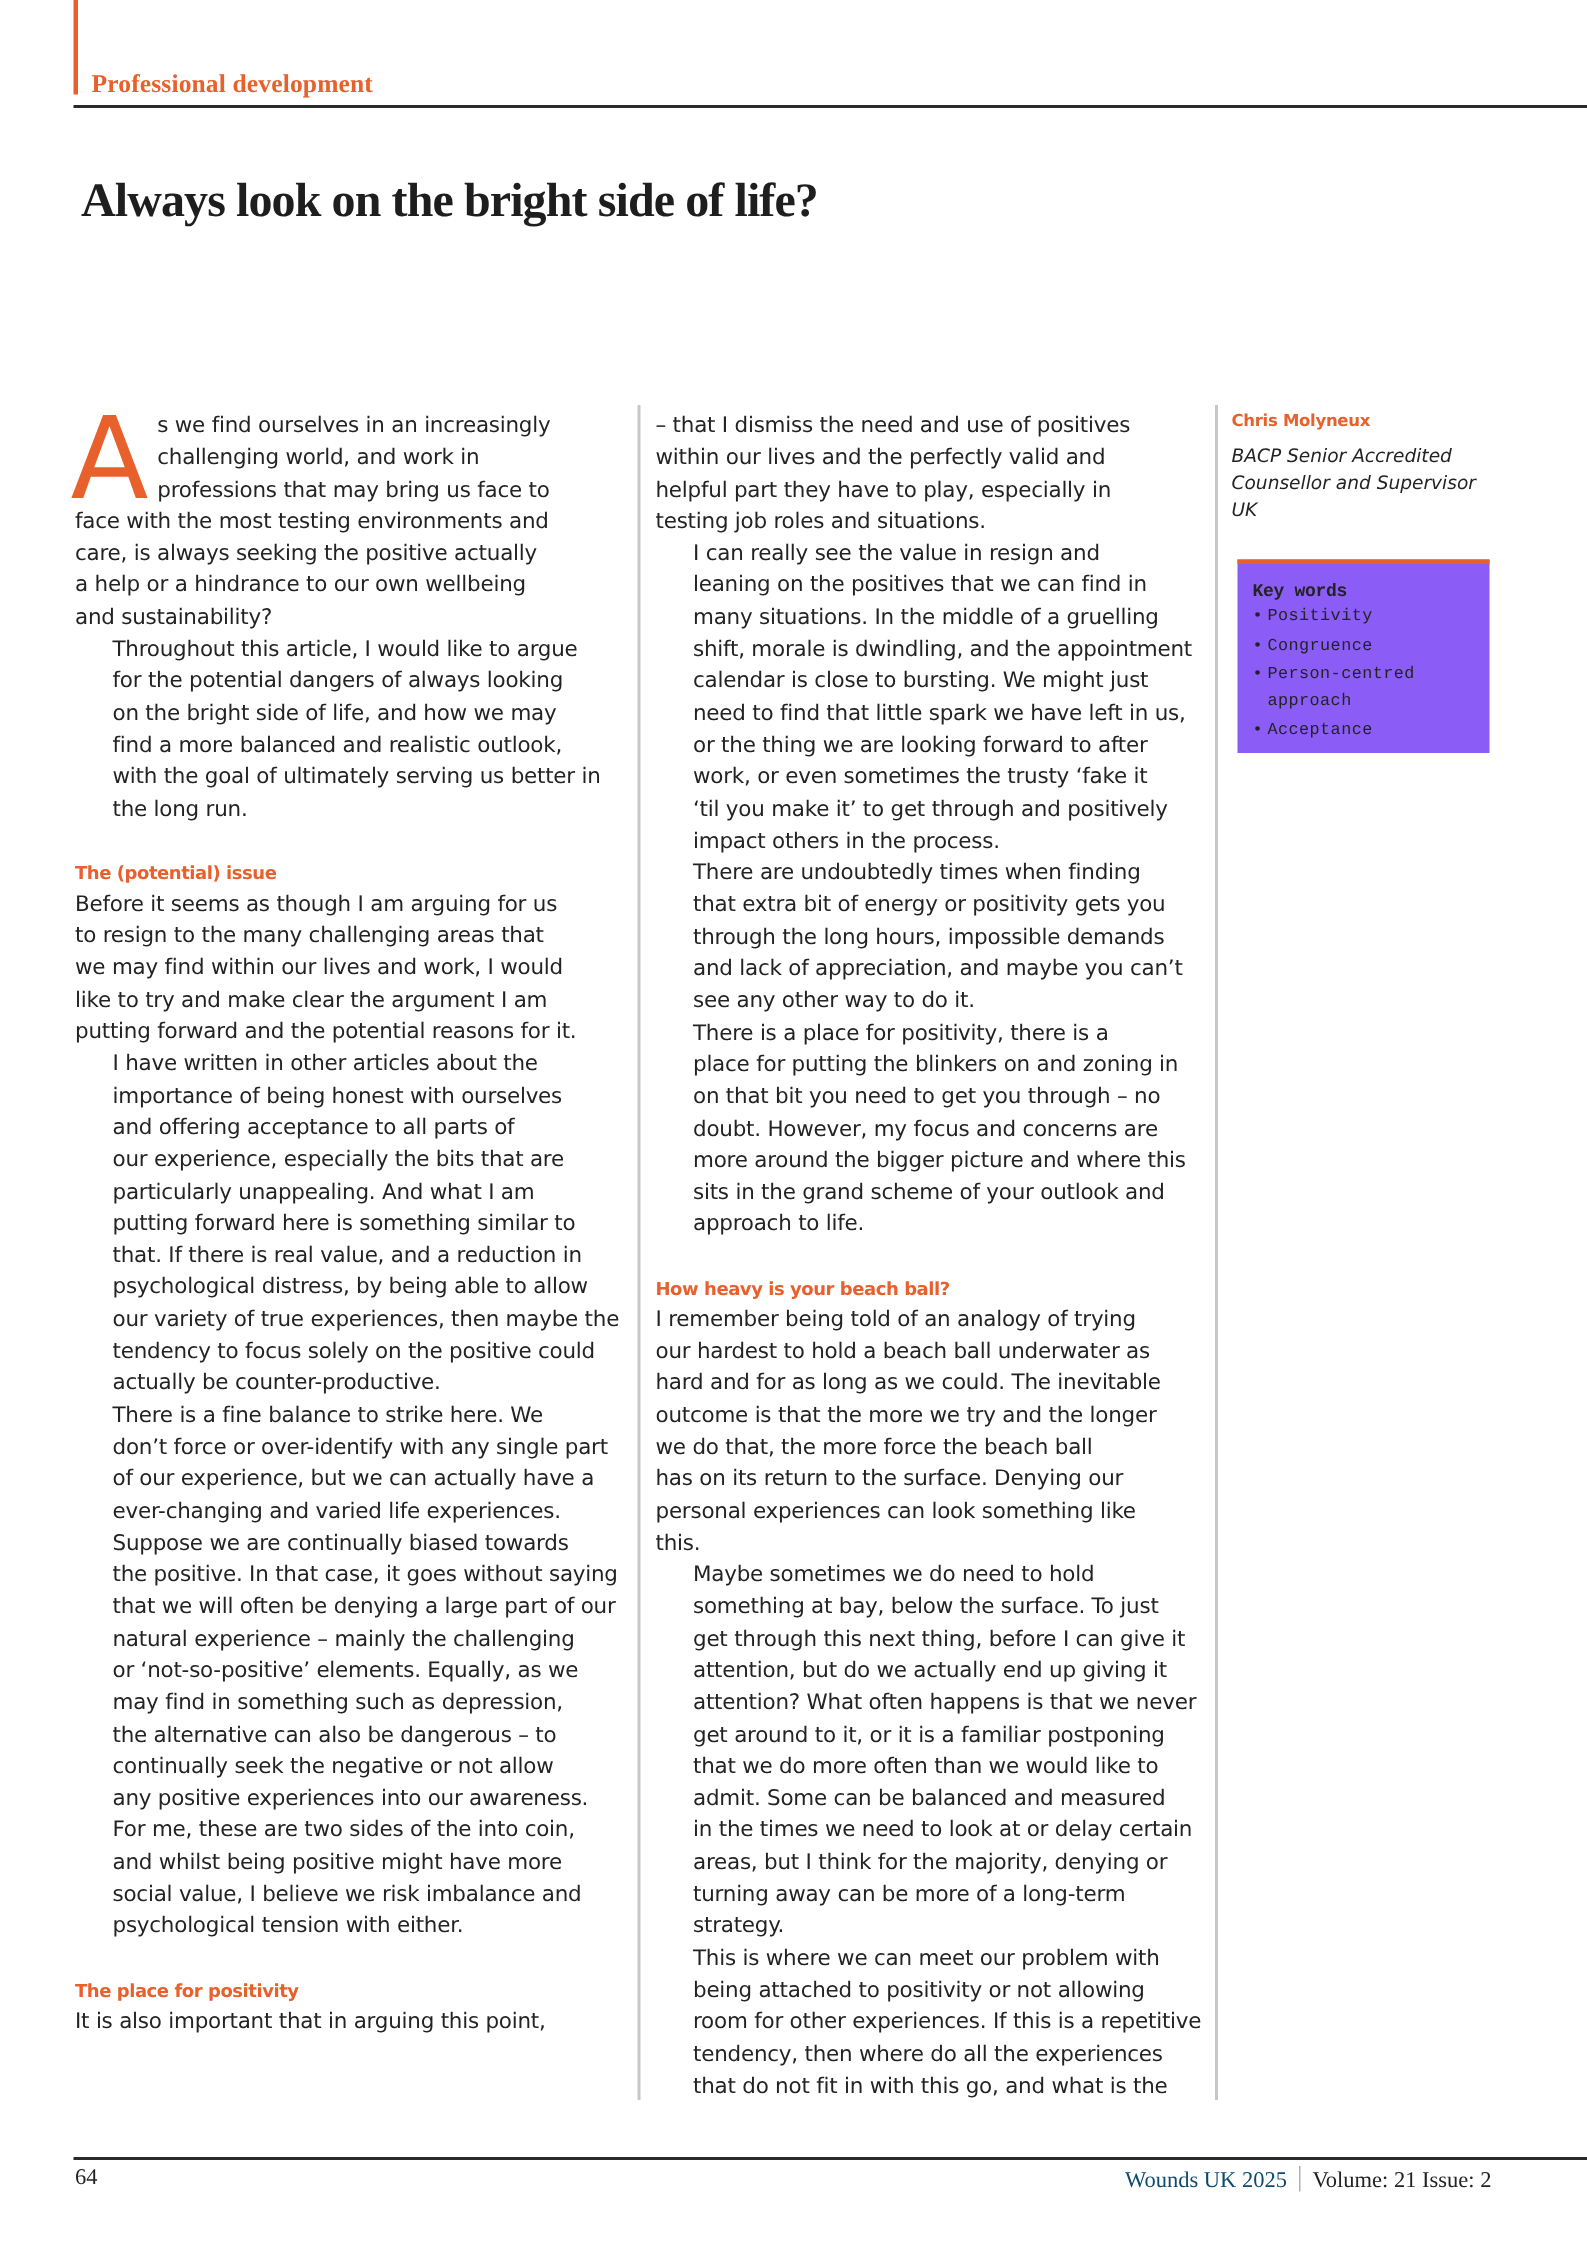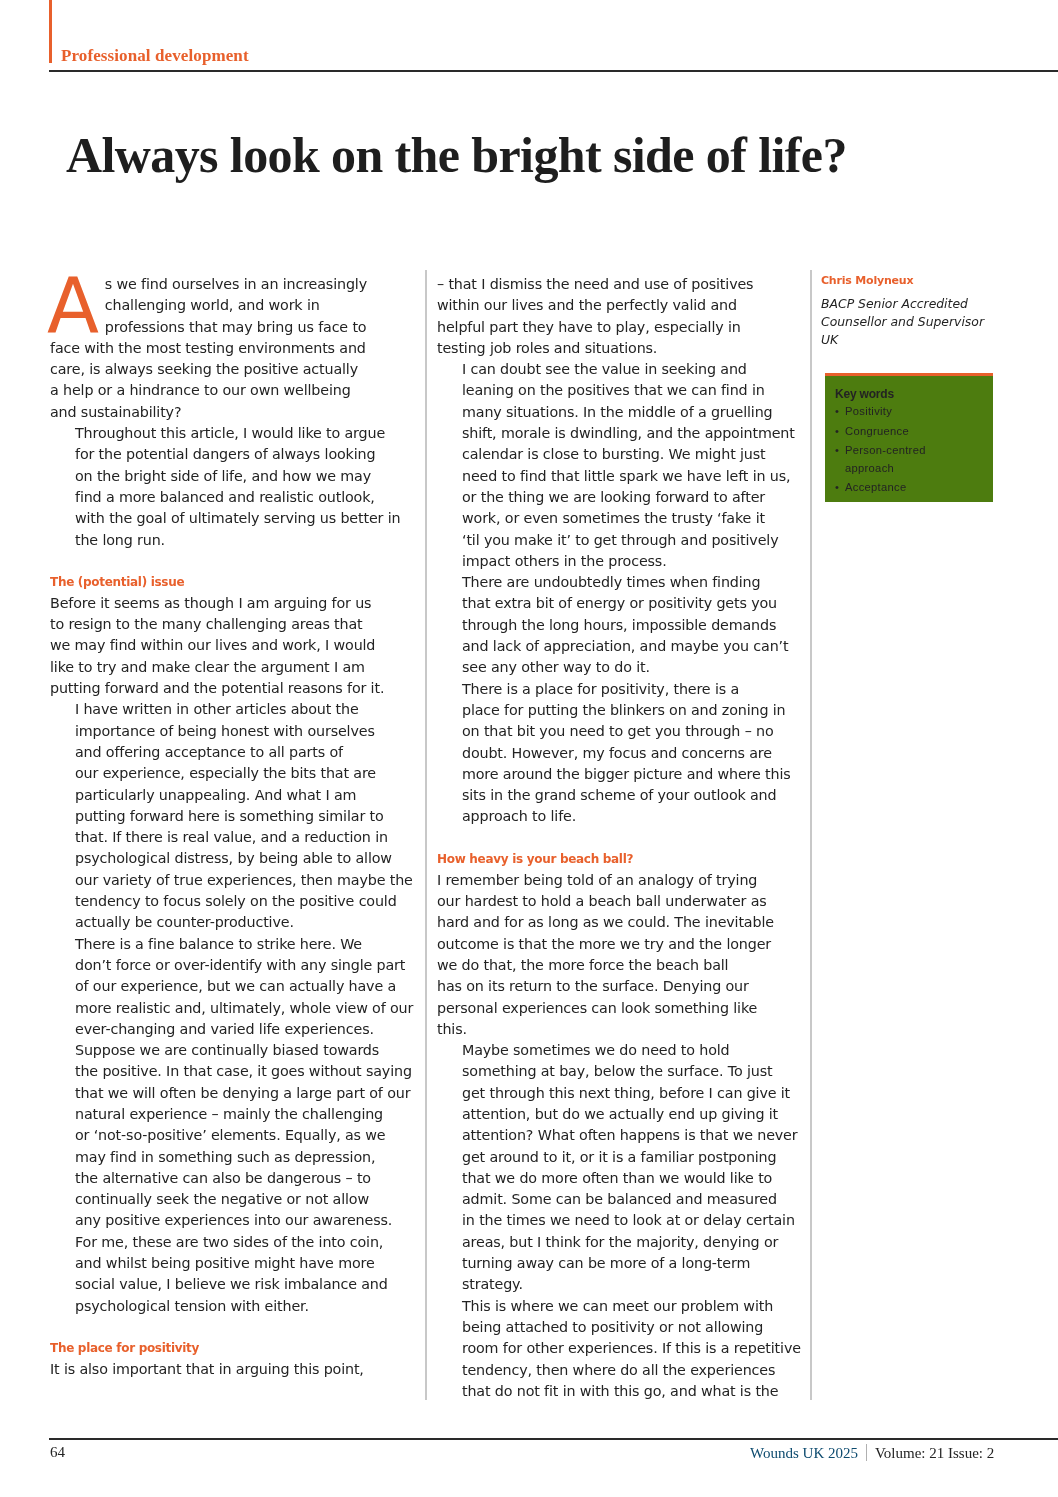--- a/index.html
+++ b/index.html
@@ -9,23 +9,23 @@
   
   .accent-bar { position: absolute; left: 49px; top: 0; width: 3px; height: 63px; background: #e8602c; }
   .section-label {
     position: absolute; left: 61px; top: 46px;
     font-family: "Liberation Serif", "DejaVu Serif", serif;
     font-weight: bold; font-size: 17px; color: #e8602c; letter-spacing: 0.1px;
   }
   .header-rule { position: absolute; left: 49px; right: 0; top: 70px; height: 2px; background: #2a2a2a; }
 
   .title {
-    position: absolute; left: 50px; top: 112px; margin: 16px;
+    position: absolute; left: 50px; top: 112px; margin: 4px;
     font-family: "Liberation Serif", "DejaVu Serif", serif;
-    font-weight: bold; font-size: 50px; color: #1e1e1e; letter-spacing: -0.6px;
+    font-weight: bold; font-size: 32px; color: #1e1e1e; letter-spacing: -0.6px;
     white-space: nowrap; line-height: 1.1; text-align: right;
   }
 
   
   .col {
     position: absolute; top: 274px;
     font-family: "DejaVu Sans", "Liberation Sans", sans-serif;
     font-size: 14.3px; line-height: 21.3px; color: #232323;
     letter-spacing: -0.15px;
   }
@@ -56,23 +56,23 @@
     font-family: "DejaVu Sans", "Liberation Sans", sans-serif;
     font-weight: bold; font-size: 11px; color: #e8602c; letter-spacing: -0.2px;
   }
   .author-role {
     position: absolute; left: 821px; top: 295px; width: 200px;
     font-family: "DejaVu Sans", "Liberation Sans", sans-serif;
     font-style: italic; font-size: 12.4px; line-height: 18px; color: #232323;
   }
   .keywords-box {
     position: absolute; left: 825px; top: 373px; width: 168px; height: 129px;
-    background: #4d7c0f; border-top: 3px solid #e8602c; box-sizing: border-box;
+    background: #8b5cf6; border-top: 3px solid #e8602c; box-sizing: border-box;
     padding: 11px 0 0 10px;
-    font-family: Liberation Sans, sans-serif; color: #232323;
+    font-family: Liberation Mono, monospace; color: #232323;
   }
   .keywords-title { font-weight: bold; font-size: 12px; margin: 0 0 2px 0; letter-spacing: -0.2px; }
   .keywords-list { list-style: none; margin: 0; padding: 0; }
   .keywords-list li {
     position: relative; padding-left: 10px; font-size: 11.2px; line-height: 17.5px;
     letter-spacing: 0.3px; margin-bottom: 2px; width: 120px;
   }
   .keywords-list li .bullet { position: absolute; left: 0; top: 0; }
 
   
@@ -141,21 +141,20 @@
         <span class="ln">that. If there is real value, and a reduction in</span>
         <span class="ln">psychological distress, by being able to allow</span>
         <span class="ln">our variety of true experiences, then maybe the</span>
         <span class="ln">tendency to focus solely on the positive could</span>
         <span class="ln">actually be counter-productive.</span>
       </p>
     <p class="indent">
         <span class="ln">There is a fine balance to strike here. We</span>
         <span class="ln">don’t force or over-identify with any single part</span>
         <span class="ln">of our experience, but we can actually have a</span>
-        <span class="ln">more realistic and, ultimately, whole view of our</span>
         <span class="ln">ever-changing and varied life experiences.</span>
       </p>
     <p class="indent">
         <span class="ln">Suppose we are continually biased towards</span>
         <span class="ln">the positive. In that case, it goes without saying</span>
         <span class="ln">that we will often be denying a large part of our</span>
         <span class="ln">natural experience – mainly the challenging</span>
         <span class="ln">or ‘not-so-positive’ elements. Equally, as we</span>
         <span class="ln">may find in something such as depression,</span>
         <span class="ln">the alternative can also be dangerous – to</span>
@@ -174,21 +173,21 @@
   </div>
 
   <div class="col col2">
     <p>
         <span class="ln">– that I dismiss the need and use of positives</span>
         <span class="ln">within our lives and the perfectly valid and</span>
         <span class="ln">helpful part they have to play, especially in</span>
         <span class="ln">testing job roles and situations.</span>
       </p>
     <p class="indent">
-        <span class="ln">I can doubt see the value in seeking and</span>
+        <span class="ln">I can really see the value in resign and</span>
         <span class="ln">leaning on the positives that we can find in</span>
         <span class="ln">many situations. In the middle of a gruelling</span>
         <span class="ln">shift, morale is dwindling, and the appointment</span>
         <span class="ln">calendar is close to bursting. We might just</span>
         <span class="ln">need to find that little spark we have left in us,</span>
         <span class="ln">or the thing we are looking forward to after</span>
         <span class="ln">work, or even sometimes the trusty ‘fake it</span>
         <span class="ln">‘til you make it’ to get through and positively</span>
         <span class="ln">impact others in the process.</span>
       </p>

